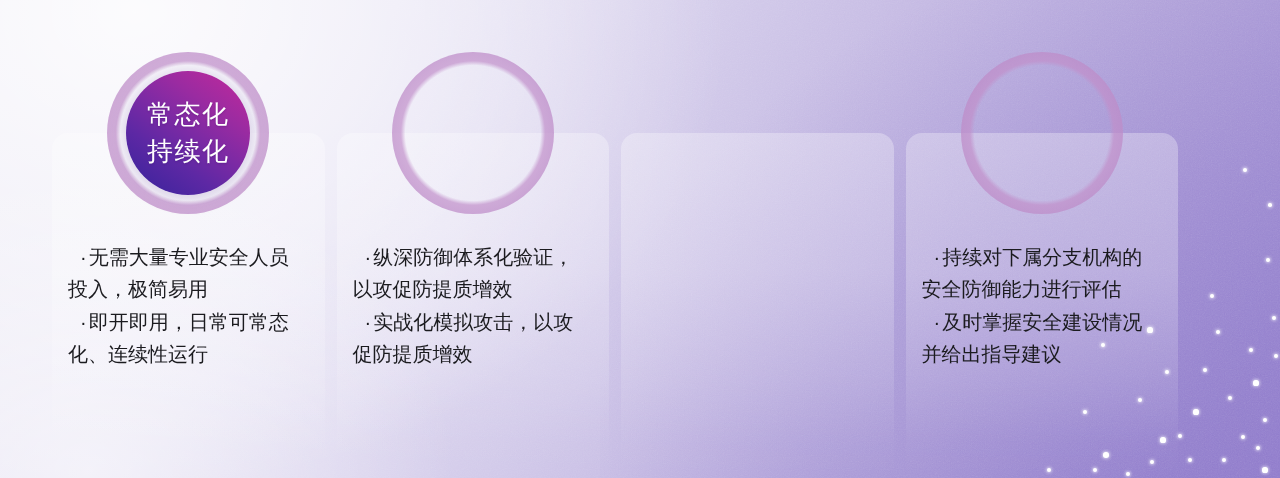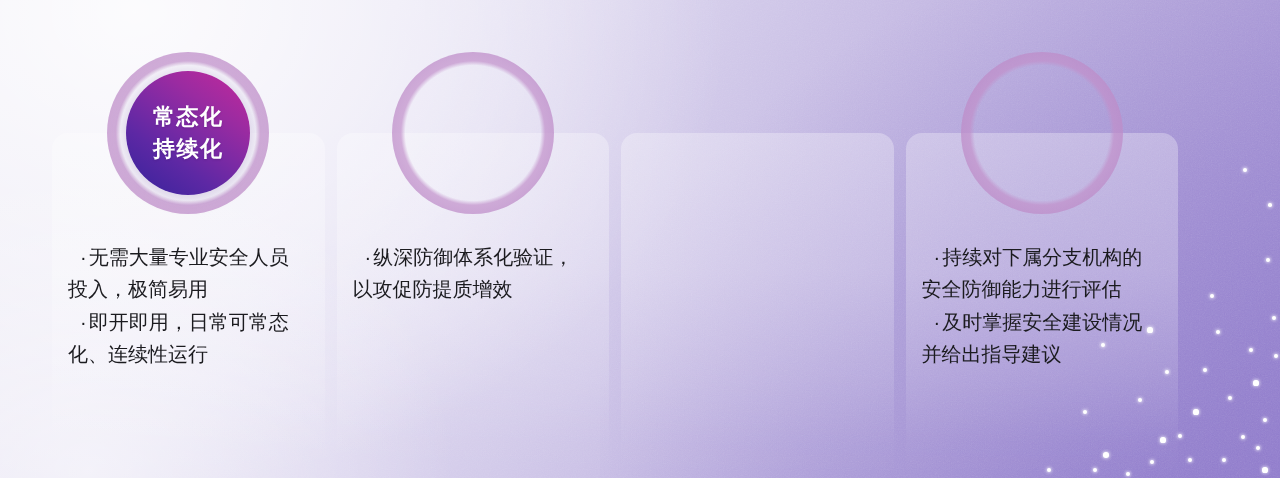--- a/index.html
+++ b/index.html
@@ -144,22 +144,22 @@
       #c4299b 0%,
       #b12a9e 14%,
       #9a2ba1 30%,
       #7d2aa4 48%,
       #5d28a4 68%,
       #46259f 86%,
       #3d249c 100%);
   }
   .disc-line {
     color: #ffffff;
-    font-size: 22px;
-    font-weight: 700;
+    font-size: 26px;
+    font-weight: 400;
     letter-spacing: 1.5px;
     line-height: 1.18;
     text-shadow: 0 1px 2px rgba(60,20,100,0.30);
     white-space: nowrap;
   }
 
   
   .bullets {
     position: absolute;
     left: 0;
@@ -245,20 +245,21 @@
         <div class="bullet"><span class="dot">·</span><span>即开即用，日常可常态化、连续性运行</span></div>
       </div>
     </div>
 
     <div class="card">
       <div class="circle-wrap">
         <div class="ring"></div>
       </div>
       <div class="bullets">
         <div class="bullet"><span class="dot">·</span><span>纵深防御体系化验证，以攻促防提质增效</span></div>
+        <div class="bullet"><span class="dot">·</span><span>实战化模拟攻击，以攻促防提质增效</span></div>
       </div>
     </div>
 
     <div class="card">
     </div>
 
     <div class="card">
       <div class="circle-wrap">
         <div class="ring"></div>
       </div>

